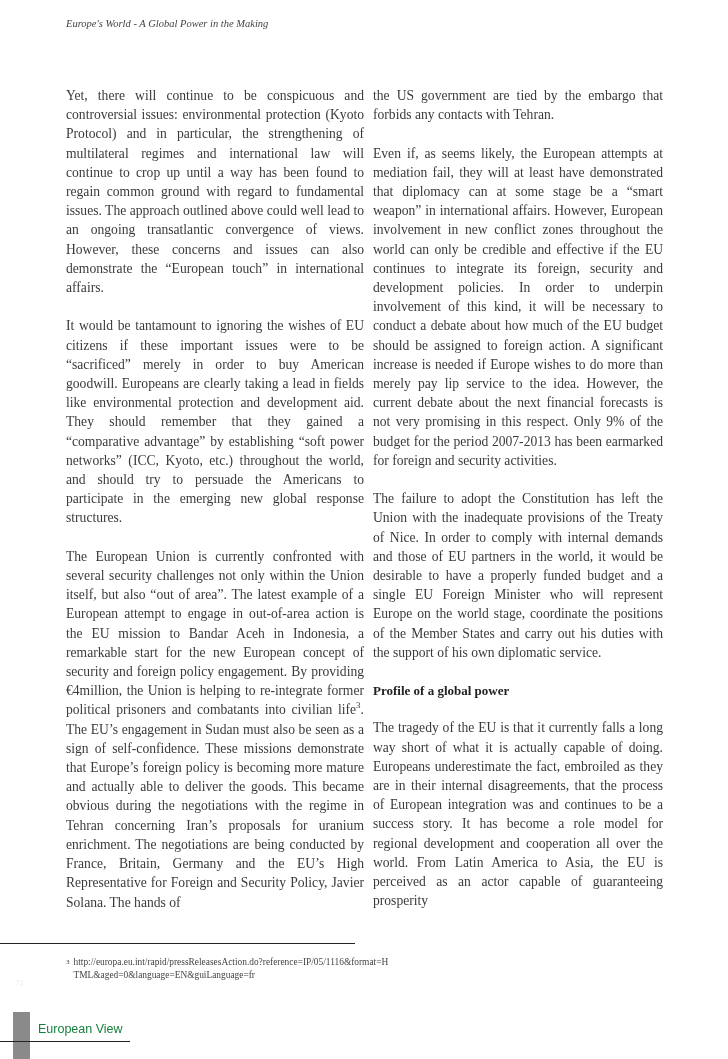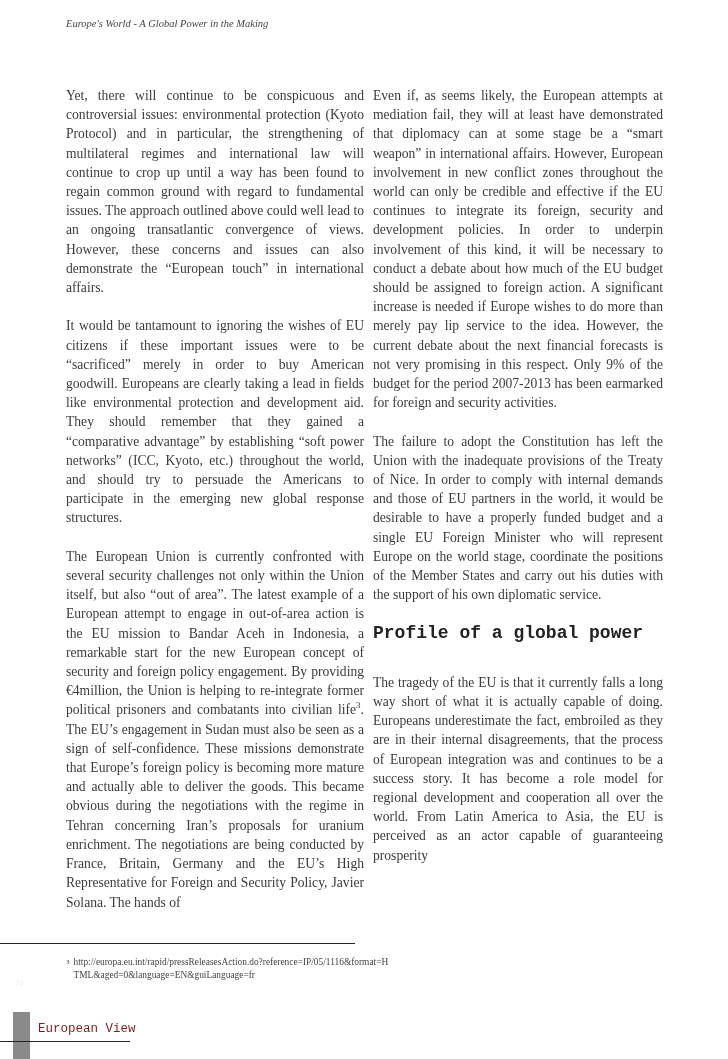--- a/index.html
+++ b/index.html
@@ -5,44 +5,45 @@
   html, body { margin: 0; padding: 0; background: #ffffff; }
   body { width: 728px; height: 1059px; position: relative; overflow: hidden;
          font-family: "DejaVu Serif", "Liberation Serif", serif; color: #3a3a3a; }
   .running-head { position: absolute; left: 66px; top: 18px; font-style: italic;
          font-size: 10.5px; color: #444; font-family: Liberation Serif, serif; }
   .col { position: absolute; top: 86px; width: 298px; font-family: "Liberation Serif", serif;
          font-size: 13.6px; line-height: 19.2px; text-align: justify; color: #3a3a3a; }
   .col-left { left: 66px; }
   .col-right { left: 373px; width: 290px; }
   .col p { margin: 0 0 19.2px 0; }
-  .col h3 { margin: 0 0 30px 0; font-size: 18px; font-weight: bold; color: #222; font-family: Liberation Mono, monospace; }
+  .col h3 { margin: 0 0 18px 0; font-size: 13px; font-weight: bold; color: #222; }
   sup { font-size: 9px; line-height: 0; }
   .fn-rule { position: absolute; left: 0; top: 943px; width: 355px; height: 1px; background: #222; }
   .footnote { position: absolute; left: 66px; top: 956px; width: 340px; font-size: 9.4px;
          line-height: 13px; font-family: "Liberation Serif", serif; color: #444; }
   .footnote .fn-num { font-size: 7px; vertical-align: super; margin-right: 4px; }
   .footnote .fn-text { display: inline-block; vertical-align: top; width: 320px; }
   .page-block { position: absolute; left: 13px; top: 1012px; width: 17px; height: 47px; background: #8a8a8a; }
   .page-num { position: absolute; left: 15px; top: 978px; font-size: 8.5px; color: #eee; font-family: "Liberation Serif", serif; text-align: right; }
-  .pub-name { position: absolute; left: 38px; top: 1022px; font-size: 12.5px; color: #7f1d1d; font-family: Liberation Mono, monospace; text-align: center; }
+  .pub-name { position: absolute; left: 38px; top: 1022px; font-size: 12.5px; color: #15803d; font-family: Liberation Sans, sans-serif; text-align: center; }
   .foot-rule { position: absolute; left: 0; top: 1041px; width: 130px; height: 1px; background: #222; }
 </style>
 </head>
 <body>
 
 <div class="running-head">Europe's World - A Global Power in the Making</div>
 
 <div class="col col-left">
   <p>Yet, there will continue to be conspicuous and controversial issues: environmental protection (Kyoto Protocol) and in particular, the strengthening of multilateral regimes and international law will continue to crop up until a way has been found to regain common ground with regard to fundamental issues. The approach outlined above could well lead to an ongoing transatlantic convergence of views. However, these concerns and issues can also demonstrate the “European touch” in international affairs.</p>
   <p>It would be tantamount to ignoring the wishes of EU citizens if these important issues were to be “sacrificed” merely in order to buy American goodwill. Europeans are clearly taking a lead in fields like environmental protection and development aid. They should remember that they gained a “comparative advantage” by establishing “soft power networks” (ICC, Kyoto, etc.) throughout the world, and should try to persuade the Americans to participate in the emerging new global response structures.</p>
   <p><span>The European Union is currently confronted with several security challenges not only within the Union itself, but also “out of area”. The latest example of a European attempt to engage in out-of-area action is the EU mission to Bandar Aceh in Indonesia, a remarkable start for the new European concept of security and foreign policy engagement. By providing €4million, the Union is helping to re-integrate former political prisoners and combatants into civilian life</span><sup>3</sup><span>. The EU’s engagement in Sudan must also be seen as a sign of self-confidence. These missions demonstrate that Europe’s foreign policy is becoming more mature and actually able to deliver the goods. This became obvious during the negotiations with the regime in Tehran concerning Iran’s proposals for uranium enrichment. The negotiations are being conducted by France, Britain, Germany and the EU’s High Representative for Foreign and Security Policy, Javier Solana. The hands of</span></p>
 </div>
 
 <div class="col col-right">
+  <p>the US government are tied by the embargo that forbids any contacts with Tehran.</p>
   <p>Even if, as seems likely, the European attempts at mediation fail, they will at least have demonstrated that diplomacy can at some stage be a “smart weapon” in international affairs. However, European involvement in new conflict zones throughout the world can only be credible and effective if the EU continues to integrate its foreign, security and development policies. In order to underpin involvement of this kind, it will be necessary to conduct a debate about how much of the EU budget should be assigned to foreign action. A significant increase is needed if Europe wishes to do more than merely pay lip service to the idea. However, the current debate about the next financial forecasts is not very promising in this respect. Only 9% of the budget for the period 2007-2013 has been earmarked for foreign and security activities.</p>
   <p>The failure to adopt the Constitution has left the Union with the inadequate provisions of the Treaty of Nice. In order to comply with internal demands and those of EU partners in the world, it would be desirable to have a properly funded budget and a single EU Foreign Minister who will represent Europe on the world stage, coordinate the positions of the Member States and carry out his duties with the support of his own diplomatic service.</p>
   <h3>Profile of a global power</h3>
   <p>The tragedy of the EU is that it currently falls a long way short of what it is actually capable of doing. Europeans underestimate the fact, embroiled as they are in their internal disagreements, that the process of European integration was and continues to be a success story. It has become a role model for regional development and cooperation all over the world. From Latin America to Asia, the EU is perceived as an actor capable of guaranteeing prosperity</p>
 </div>
 
 <div class="fn-rule"></div>
 <div class="footnote">
   <span class="fn-num">3</span><span class="fn-text" style="word-break: break-all;">http://europa.eu.int/rapid/pressReleasesAction.do?reference=IP/05/1116&amp;format=HTML&amp;aged=0&amp;language=EN&amp;guiLanguage=fr</span>
 </div>

